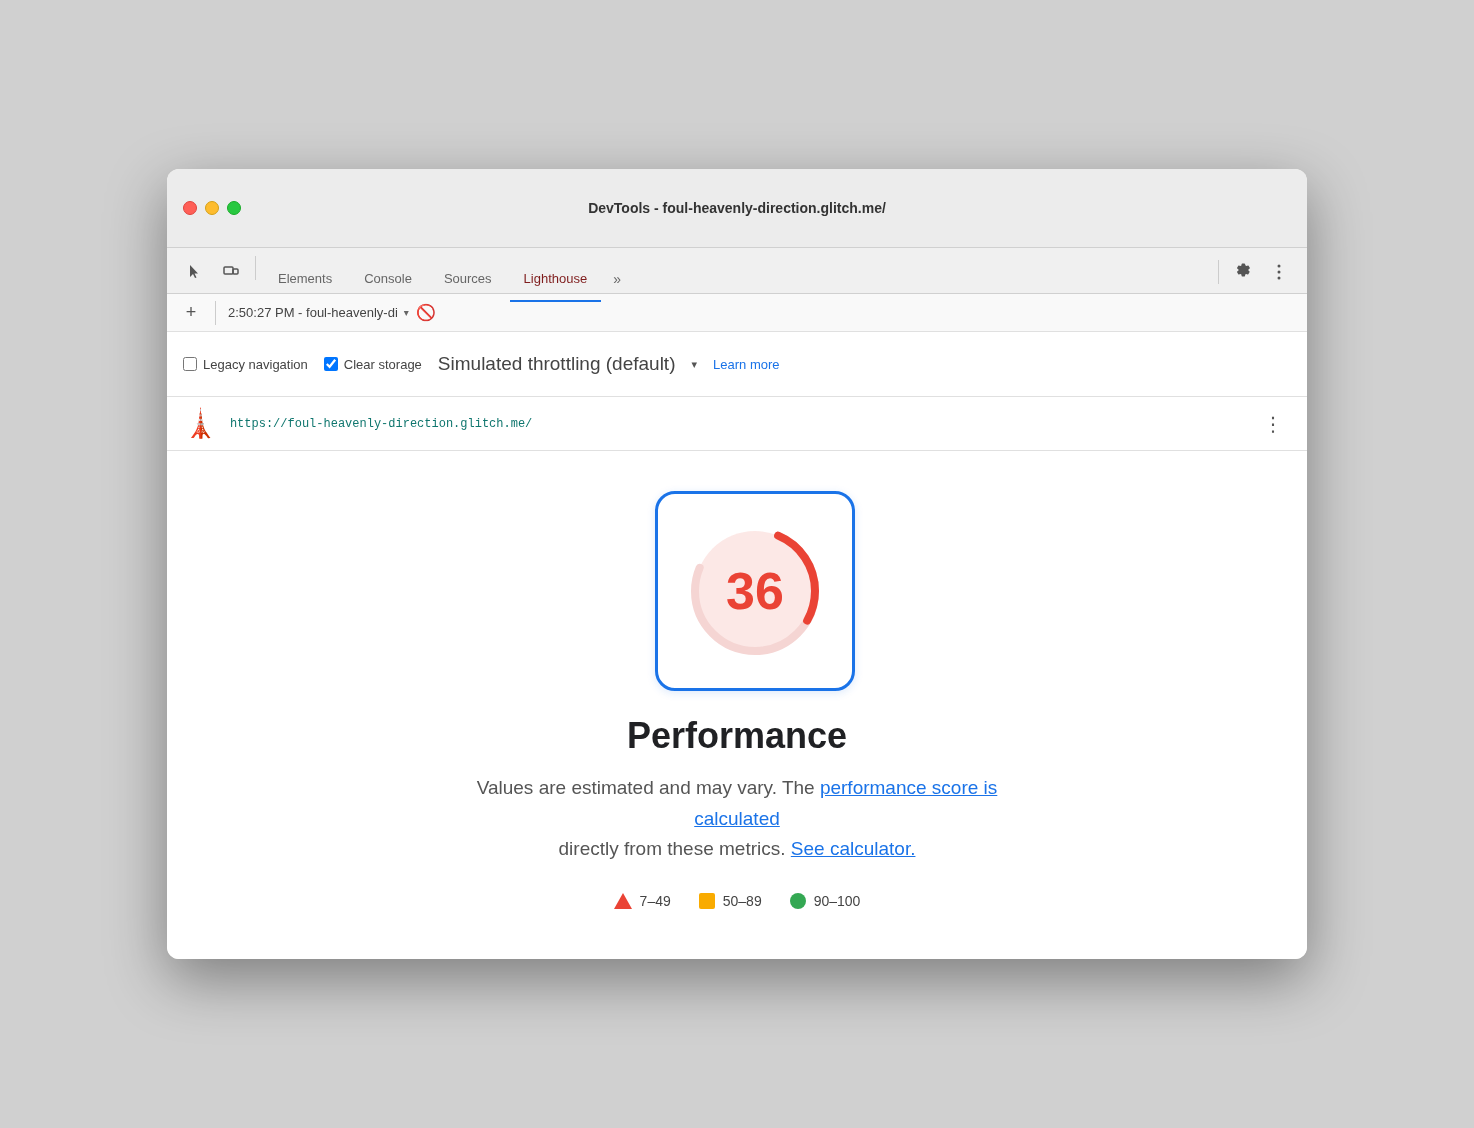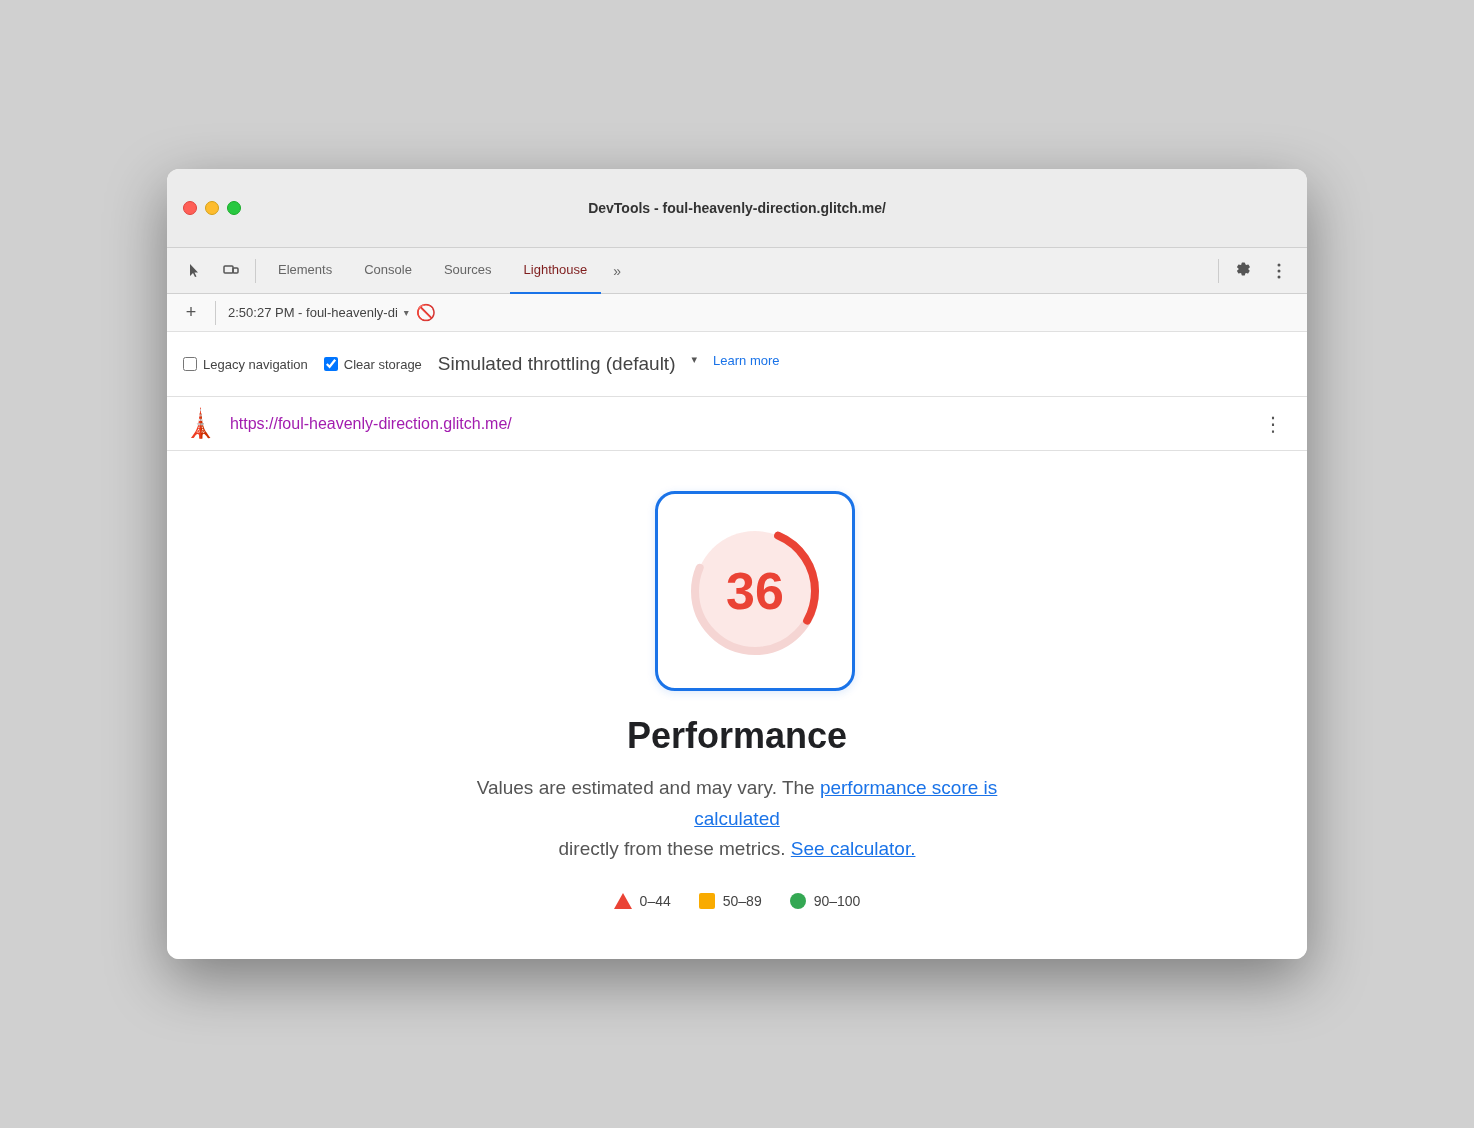--- a/index.html
+++ b/index.html
@@ -49,21 +49,21 @@
       font-size: 14px;
       font-weight: 600;
       color: #333;
     }
 
     
     .toolbar {
       background: #f0f0f0;
       border-bottom: 1px solid #d0d0d0;
       display: flex;
-      align-items: center;
+      align-items: flex-start;
       padding: 8px 12px;
       height: 46px;
       gap: 4px;
     }
     .toolbar-icon-btn {
       width: 32px;
       height: 32px;
       border: none;
       background: transparent;
       border-radius: 4px;
@@ -148,20 +148,21 @@
     .block-icon {
       font-size: 16px;
       color: #666;
     }
 
     
     .options-bar {
       background: #fff;
       border-bottom: 1px solid #e0e0e0;
       display: flex;
+      align-items: center;
       padding: 21px 16px;
       gap: 16px;
       flex-wrap: wrap;
     }
     .checkbox-group {
       display: flex;
       align-items: center;
       gap: 6px;
       font-size: 13px;
       color: #444;
@@ -188,23 +189,24 @@
       border-bottom: 1px solid #e0e0e0;
       display: flex;
       align-items: center;
       padding: 10px 16px;
     }
     .lighthouse-icon {
       font-size: 28px;
       margin-right: 12px;
     }
     .audit-url {
-      font-size: 16px;
-      color: #a21caf;
+      font-size: 12px;
+      color: #0f766e;
       flex: 1;
+      font-family: Liberation Mono, monospace;
     }
     .three-dots {
       font-size: 20px;
       color: #555;
       cursor: pointer;
       padding: 4px 8px;
     }
 
     
     .main-content {
@@ -430,21 +432,21 @@
       <span>Values are estimated and may vary. The</span>
       <a style="color: rgb(26, 115, 232); text-decoration: underline; cursor: pointer;">performance score is calculated</a>
       <br>
       <span>directly from these metrics.</span>
       <a style="color: rgb(26, 115, 232); text-decoration: underline; cursor: pointer;">See calculator.</a>
     </p>
 
     <div class="legend">
       <div class="legend-item">
         <div class="legend-red"></div>
-        <span>0–44</span>
+        <span>7–49</span>
       </div>
       <div class="legend-item">
         <div class="legend-orange"></div>
         <span>50–89</span>
       </div>
       <div class="legend-item">
         <div class="legend-green"></div>
         <span>90–100</span>
       </div>
     </div>

